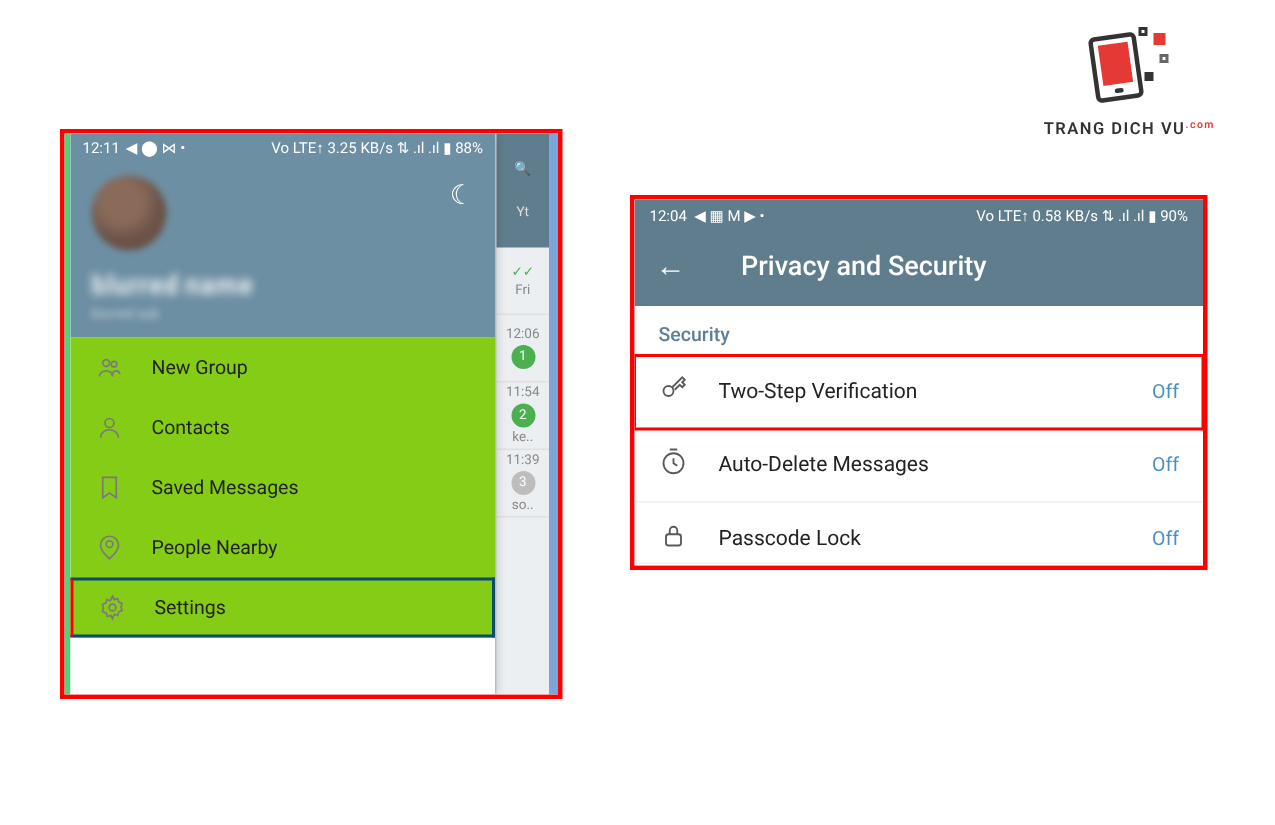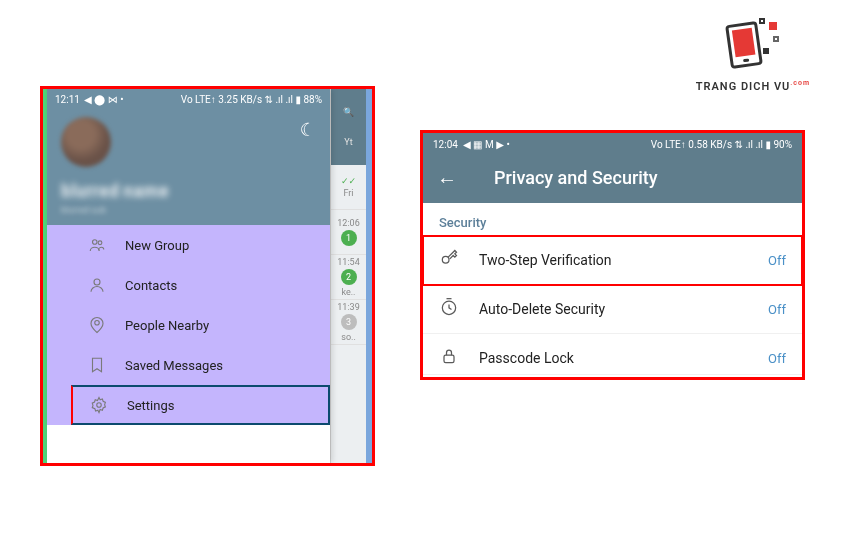--- a/index.html
+++ b/index.html
@@ -37,21 +37,21 @@
     
     .drawer { position:absolute; left:4px; top:0; right:42px; bottom:0; background:#fff; box-shadow: 2px 0 6px rgba(0,0,0,.15);}
     .drawer .header { height:136px; background:#6d8fa3; position:relative; color:#fff;}
     .drawer .statusbar { display:flex; align-items:center; justify-content:space-between; padding:4px 8px; font-size:10px; height:20px;}
     .drawer .statusbar .sb-left, .drawer .statusbar .sb-right { display:flex; gap:4px; align-items:center;}
     .drawer .avatar { position:absolute; left:14px; top:28px; width:50px; height:50px; border-radius:50%; background: radial-gradient(circle at 40% 35%, #8a6b5a 30%, #6a5248 60%); filter:blur(2px);}
     .drawer .moon { position:absolute; right:14px; top:30px; font-size:18px; color:#fff;}
     .drawer .username { position:absolute; left:14px; bottom:24px; font-size:18px; font-weight:700; color:transparent; text-shadow:0 0 6px rgba(255,255,255,.9);}
     .drawer .usersub { position:absolute; left:14px; bottom:10px; font-size:9px; color:transparent; text-shadow:0 0 5px rgba(255,255,255,.7);}
     
-    .drawer .menu { background:#c4b5fd;padding-left:24px; }
+    .drawer .menu { background:#84cc16; }
     .drawer .menu-item { display:flex; align-items:center; height:40px; padding:0 16px; gap:18px; font-size:13px; color:#222; cursor:pointer;}
     .drawer .menu-item .icon { width:20px; color:#7a7a7a; display:flex; align-items:center; justify-content:center;}
     .drawer .menu-item .icon svg { width:18px; height:18px; stroke:#7a7a7a; fill:none; stroke-width:1.5;}
     .drawer .menu-item.settings { border:2px solid #0c4a6e; border-left:2px solid #ff0000; margin:0; height:40px;}
     
     
     .panel.right .screen { position:absolute; inset:0; background:#fff;}
     .panel.right .header2 { background:#5f7d8c; color:#fff; }
     .panel.right .statusbar2 { display:flex; justify-content:space-between; align-items:center; font-size:10px; padding:4px 10px; height:22px;gap:46px;}
     .panel.right .statusbar2 .sb-left,.panel.right .statusbar2 .sb-right { display:flex; gap:5px; align-items:center;}
@@ -150,33 +150,33 @@
             <svg viewBox="0 0 24 24">
               <circle cx="12" cy="8" r="4"></circle>
               <path d="M4 21c0-4 4-7 8-7s8 3 8 7"></path>
             </svg>
           </span>
         <span>Contacts</span>
       </div>
       <div class="menu-item">
         <span class="icon">
             <svg viewBox="0 0 24 24">
+              <path d="M6 3h12v18l-6-4-6 4z"></path>
+            </svg>
+          </span>
+        <span>Saved Messages</span>
+      </div>
+      <div class="menu-item">
+        <span class="icon">
+            <svg viewBox="0 0 24 24">
               <circle cx="12" cy="9" r="3"></circle>
               <path d="M12 2a8 8 0 018 8c0 5-8 12-8 12S4 15 4 10a8 8 0 018-8z"></path>
             </svg>
           </span>
         <span>People Nearby</span>
-      </div>
-      <div class="menu-item">
-        <span class="icon">
-            <svg viewBox="0 0 24 24">
-              <path d="M6 3h12v18l-6-4-6 4z"></path>
-            </svg>
-          </span>
-        <span>Saved Messages</span>
       </div>
       <div class="menu-item settings">
         <span class="icon">
             <svg viewBox="0 0 24 24">
               <circle cx="12" cy="12" r="3"></circle>
               <path d="M12 2l1.5 3 3-1 1 3 3 1.5-1 3 1 3-3 1.5-1 3-3-1L12 22l-1.5-3-3 1-1-3L3 15.5l1-3-1-3L6 8l1-3 3 1z"></path>
             </svg>
           </span>
         <span>Settings</span>
       </div>
@@ -210,21 +210,21 @@
           </svg></span>
       <span class="label">Two-Step Verification</span>
       <span class="val">Off</span>
     </div>
     <div class="setting-row">
       <span class="icon"><svg viewBox="0 0 24 24">
             <circle cx="12" cy="13" r="8"></circle>
             <path d="M12 9v4l3 2"></path>
             <path d="M9 2h6"></path>
           </svg></span>
-      <span class="label">Auto-Delete Security</span>
+      <span class="label">Auto-Delete Messages</span>
       <span class="val">Off</span>
     </div>
     <div class="setting-row cut">
       <span class="icon"><svg viewBox="0 0 24 24">
             <rect x="6" y="11" width="12" height="9" rx="2"></rect>
             <path d="M9 11V8a3 3 0 016 0v3"></path>
           </svg></span>
       <span class="label">Passcode Lock</span>
       <span class="val">Off</span>
     </div>

